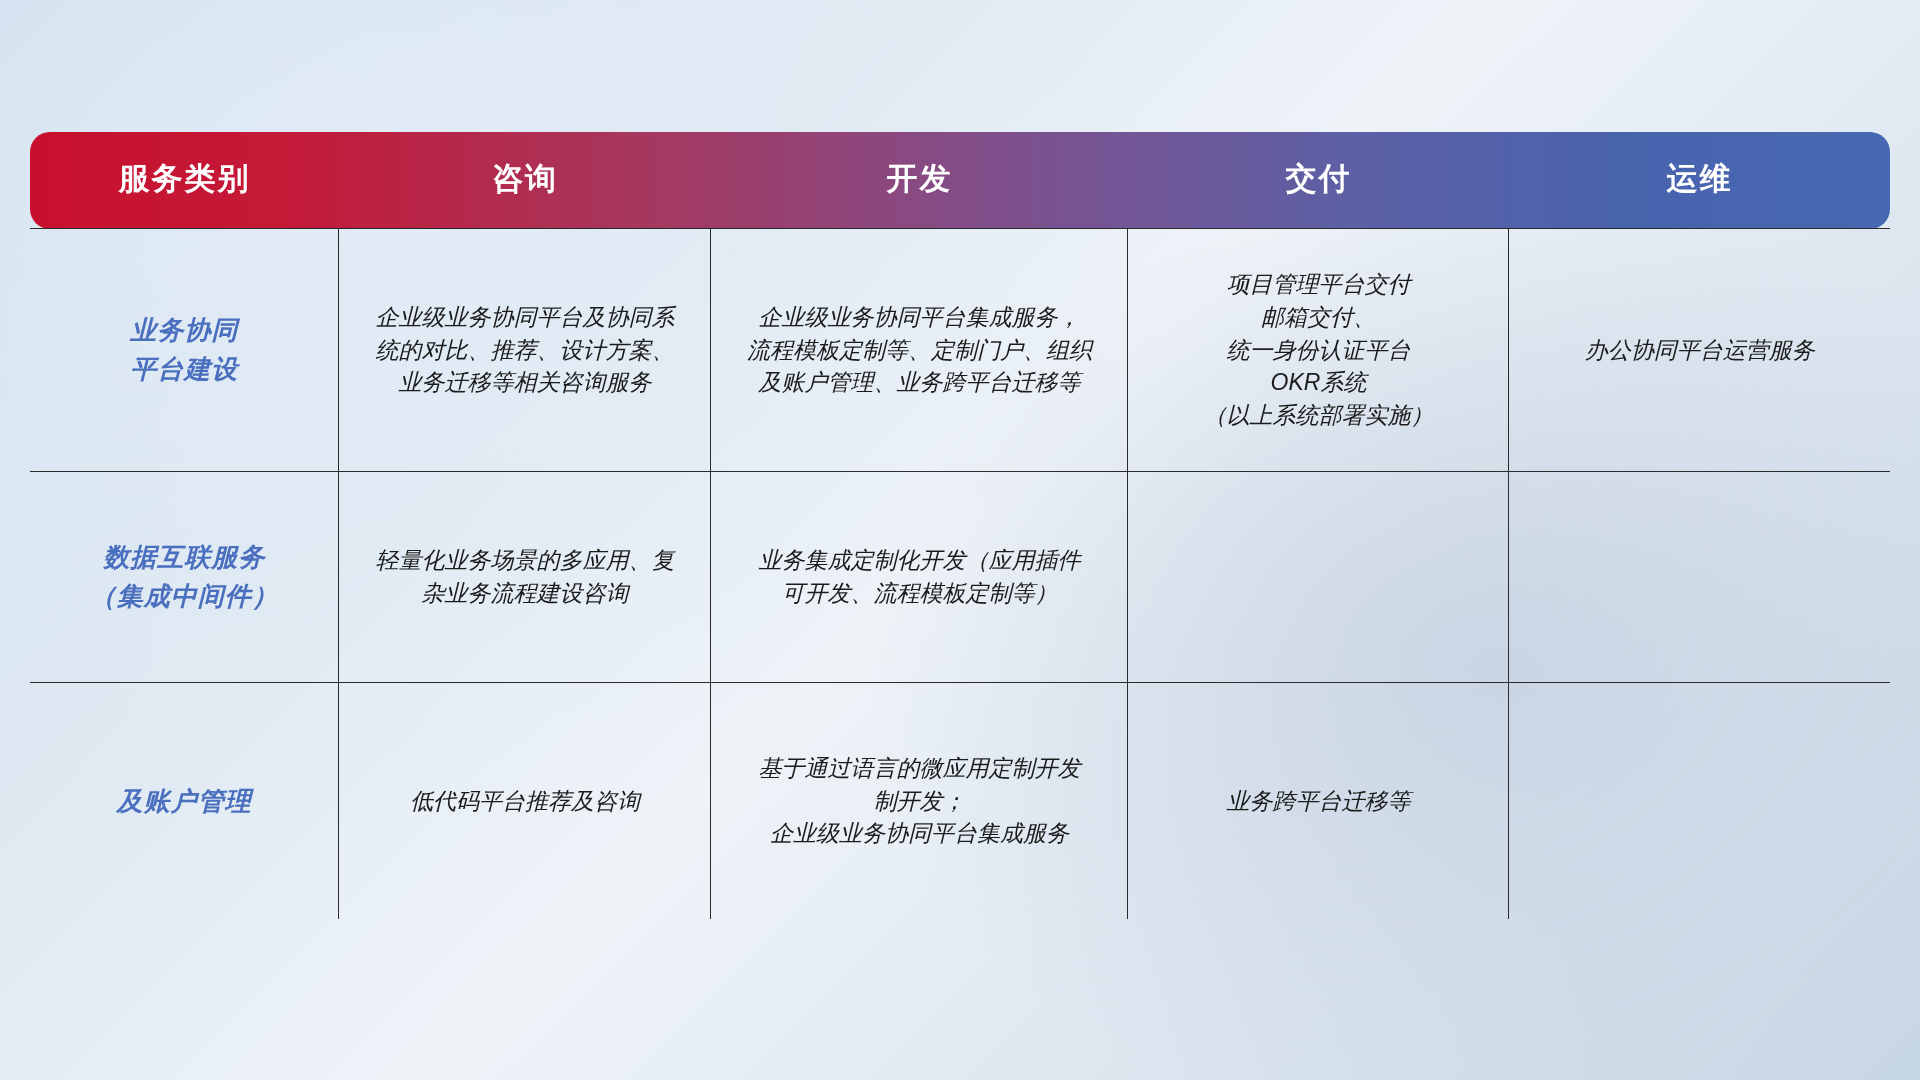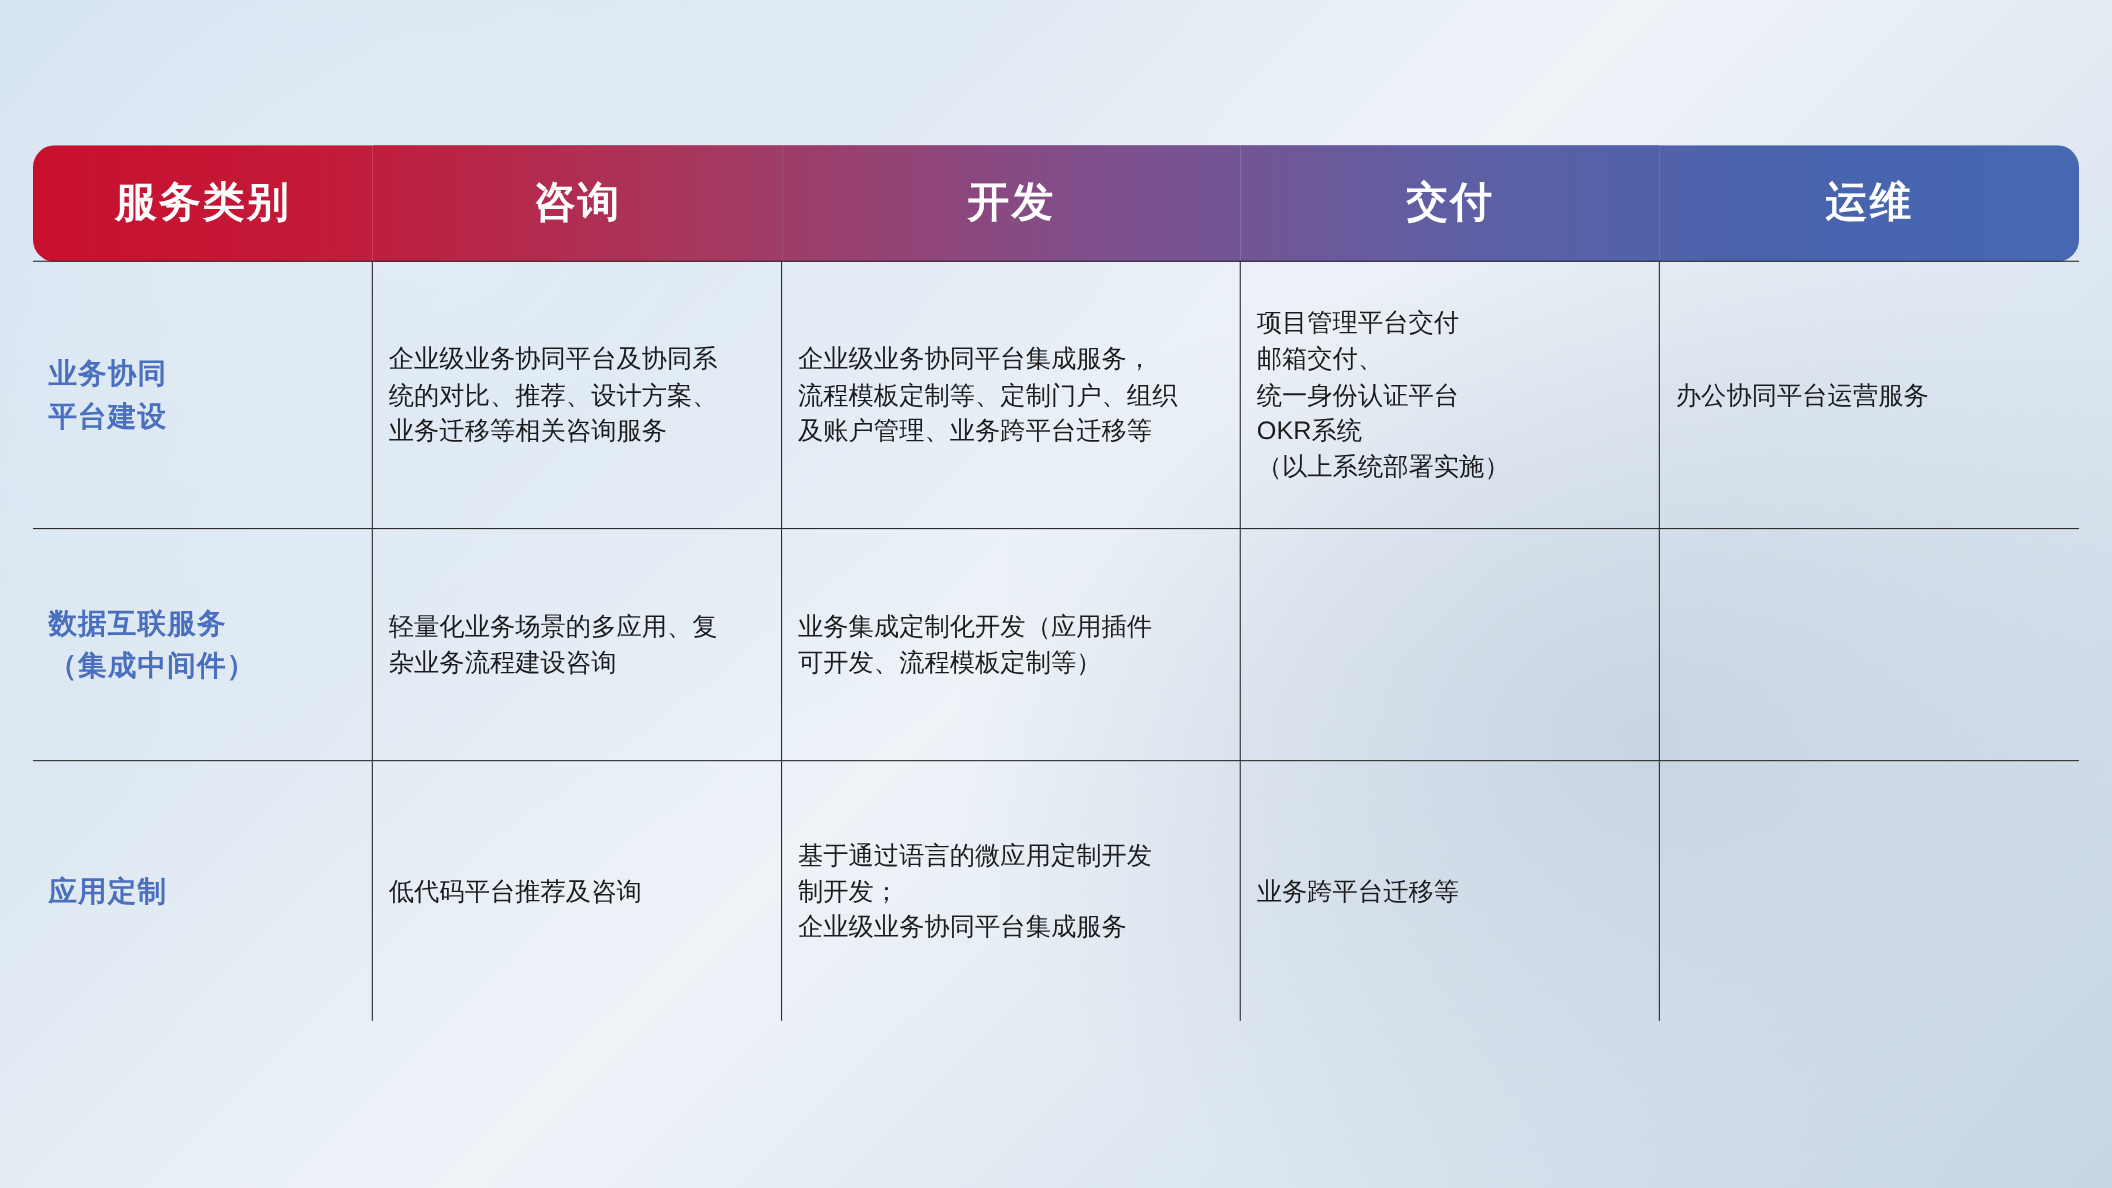--- a/index.html
+++ b/index.html
@@ -31,21 +31,21 @@
   }
 
   table.svc {
     width: 100%;
     border-collapse: collapse;
     table-layout: fixed;
   }
 
   thead th {
     color: #ffffff;
-    font-size: 38px;
+    font-size: 31px;
     font-weight: bold;
     letter-spacing: 2px;
     padding: 26px 6px 28px 6px;
     text-align: center;
     border: none;
   }
 
   thead tr {
     background: linear-gradient(90deg, #c8102e 0%, #c31a38 14%, #a6385f 33%, #7f4f8c 52%, #5e5fa4 70%, #4a63ad 85%, #4668b2 100%);
   }
@@ -57,22 +57,24 @@
   thead tr th:last-child {
     border-top-right-radius: 20px;
     border-bottom-right-radius: 20px;
   }
 
   tbody td {
     border: 1px solid #2b2b2b;
     font-size: 23px;
     line-height: 1.42;
     color: #1b1b1b;
+    text-align: center;
     vertical-align: middle;
     padding: 18px 14px;
+    font-style: italic;
   }
 
   
   tbody tr td:first-child { border-left: none; }
   tbody tr td:last-child { border-right: none; }
   tbody tr:last-child td { border-bottom: none; }
 
   td.cat {
     color: #4a6fbf;
     font-weight: bold;
@@ -137,21 +139,21 @@
               <div>杂业务流程建设咨询</div>
             </td>
           <td class="cell-lines">
               <div>业务集成定制化开发（应用插件</div>
               <div>可开发、流程模板定制等）</div>
             </td>
           <td class="cell-lines"></td>
           <td class="cell-lines"></td>
         </tr>
         <tr class="row-h3">
-          <td class="cat cell-lines">应用定制</td>
+          <td class="cat cell-lines">及账户管理</td>
           <td class="cell-lines">低代码平台推荐及咨询</td>
           <td class="cell-lines">
               <div>基于通过语言的微应用定制开发</div>
               <div>制开发；</div>
               <div>企业级业务协同平台集成服务</div>
             </td>
           <td class="cell-lines">业务跨平台迁移等</td>
           <td class="cell-lines"></td>
         </tr>
       </tbody>

